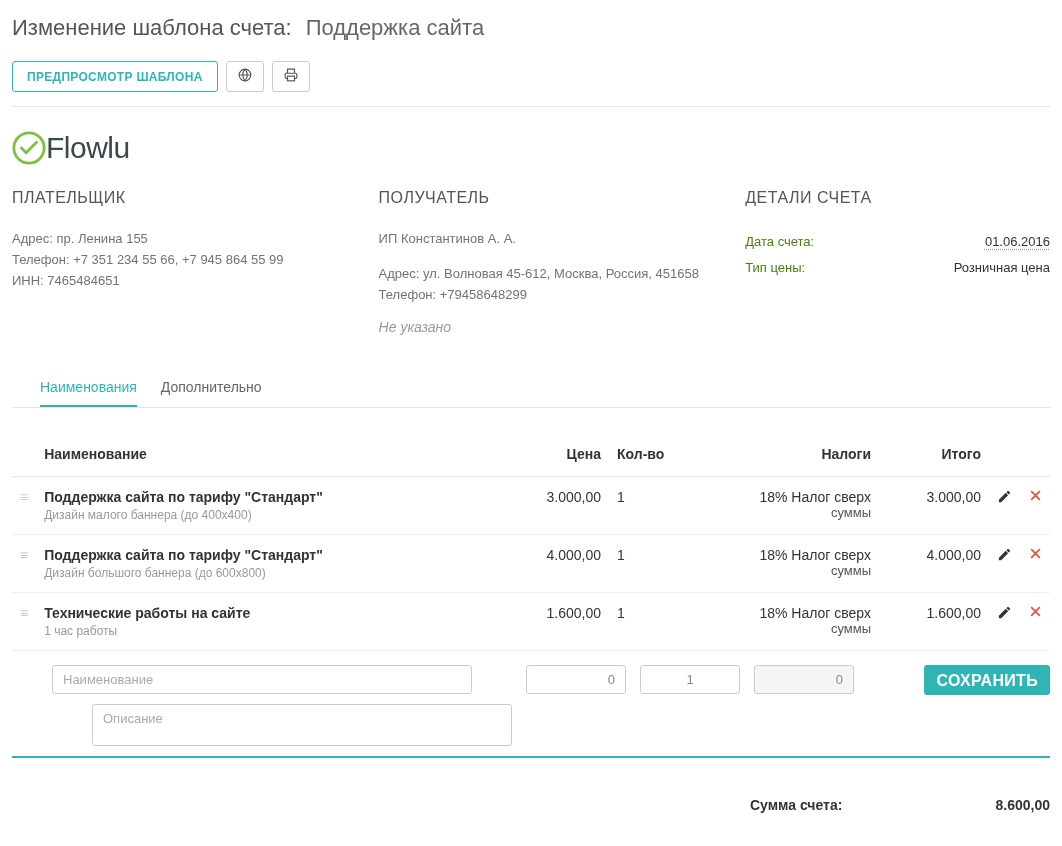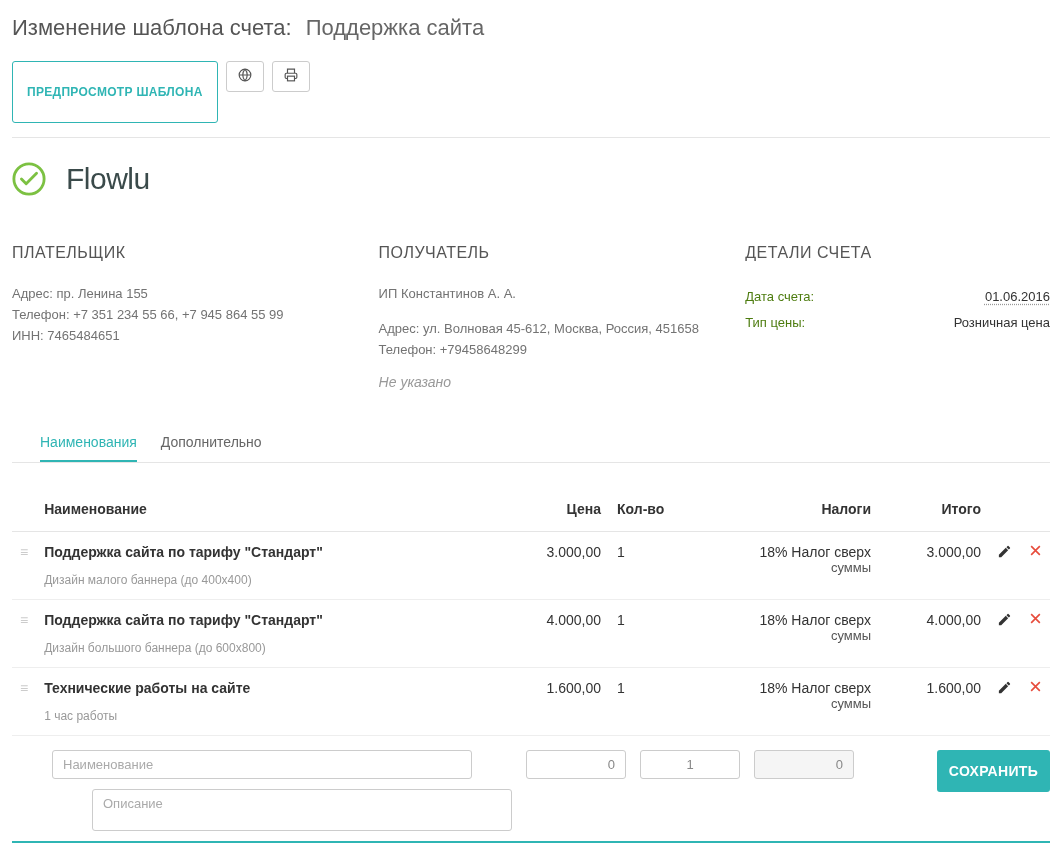--- a/index.html
+++ b/index.html
@@ -2,60 +2,60 @@
 <html><head>
 <meta charset="utf-8">
 <style>
 * { box-sizing: border-box; margin: 0; padding: 0; }
 body { font-family: -apple-system, BlinkMacSystemFont, "Segoe UI", Arial, sans-serif; font-size: 14px; color: #333; background: #fff; }
 .page { width: 1062px; margin: 0 auto; padding: 0 12px; }
 .header-row { display: flex; align-items: baseline; padding: 15px 0 10px; gap: 14px; }
 .header-label { font-size: 22px; font-weight: 300; color: #555; }
 .header-value { font-size: 22px; font-weight: 300; color: #666; }
 .toolbar { display: flex; gap: 8px; padding: 10px 0 14px; border-bottom: 1px solid #e5e5e5; }
-.btn { border: 1px solid #2fb5b4; background: #fff; color: #2fb5b4; font-size: 12px; font-weight: 600; text-transform: uppercase; padding: 23px 14px; border-radius: 3px; cursor: pointer; letter-spacing: 0.3px; }
+.btn { border: 1px solid #2fb5b4; background: #fff; color: #2fb5b4; font-size: 12px; font-weight: 600; text-transform: uppercase; padding: 7px 14px; border-radius: 3px; cursor: pointer; letter-spacing: 0.3px; }
 .btn-icon { border: 1px solid #ccc; background: #fff; width: 38px; height: 31px; border-radius: 3px; display: inline-flex; align-items: center; justify-content: center; cursor: pointer; color: #555; }
-.logo-row { display: flex; align-items: center; gap: 20px; padding: 24px 0 24px; }
+.logo-row { display: flex; align-items: center; gap: 0; padding: 24px 0 24px; }
 .logo-mark { width: 34px; height: 34px; }
 .logo-text { font-size: 30px; font-weight: 400; color: #3a4a4a; letter-spacing: -0.5px; }
-.parties { display: grid; grid-template-columns: 1fr 1fr 0.9fr; gap: 28px; padding-bottom: 24px; margin-top: 24px; }
+.parties { display: grid; grid-template-columns: 1fr 1fr 0.9fr; gap: 28px; padding-bottom: 24px; }
 .section-title { font-size: 16px; text-transform: uppercase; color: #555; font-weight: 400; margin-bottom: 22px; letter-spacing: 0.5px; }
 .payer-name { color: #2fb5b4; font-size: 15px; margin-bottom: 16px; }
 .info-line { font-size: 13px; color: #737373; line-height: 1.6; }
 .not-specified { color: #999; font-style: italic; margin-top: 14px; }
 .detail-row { display: flex; justify-content: space-between; font-size: 13px; line-height: 2; }
 .detail-label { color: #4d7c0f; }
 .detail-value { color: #333; }
 .detail-value.underline { text-decoration: underline dotted #999; text-underline-offset: 3px; }
 .tabs { display: flex; gap: 24px; border-bottom: 1px solid #e5e5e5; margin-top: 10px; }
 .tab { padding: 10px 0; font-size: 14px; color: #666; cursor: pointer; border-bottom: 2px solid transparent; }
 .tab.active { color: #2fb5b4; border-bottom-color: #2fb5b4; margin-left: 28px; }
 .table-wrap { margin-top: 28px; }
 .itable { width: 100%; border-collapse: collapse; }
 .itable th { text-align: left; font-weight: 600; font-size: 14px; padding: 10px 8px 14px; color: #333; border-bottom: 1px solid #e5e5e5; }
 .itable th.right, .itable td.right { text-align: right; }
 .itable th.center, .itable td.center { text-align: left; }
 .itable td { padding: 12px 8px; border-bottom: 1px solid #eee; vertical-align: top; font-size: 14px; }
 .drag-cell { width: 24px; color: #ccc; cursor: grab; font-size: 16px; vertical-align: middle; }
 .item-title { font-weight: 600; color: #333; }
-.item-desc { font-size: 12px; color: #999; margin-top: 13px; }
+.item-desc { font-size: 12px; color: #999; margin-top: 3px; }
 .tax-main { text-align: right; }
 .tax-sub { font-size: 13px; color: #555; text-align: right; }
 .act-cell { width: 30px; text-align: center; vertical-align: middle; }
 .act-icon { cursor: pointer; display: inline-flex; }
 .add-row { display: flex; gap: 14px; align-items: flex-start; padding: 14px 0 10px 40px; border-bottom: 2px solid #2fb5b4; }
 .add-col { display: flex; flex-direction: column; gap: 10px; }
 .inp { border: 1px solid #ccc; border-radius: 3px; padding: 6px 10px; font-size: 13px; color: #888; background: #fff; font-family: inherit; }
 .inp::placeholder { color: #aaa; }
 .inp.name { width: 420px; }
 .inp.desc { width: 420px; height: 42px; resize: none; margin-left: 40px; }
 .inp.num { width: 100px; text-align: right; }
 .inp.num.c { text-align: center; }
 .inp.disabled { background: #f5f5f5; color: #888; }
-.save-btn { background: #2fb5b4; color: #fff; border: none; font-size: 14px; font-weight: 600; padding: 7px 12px; border-radius: 3px; cursor: pointer; text-transform: uppercase; letter-spacing: 0.3px; margin-left: auto; height: 42px; }
+.save-btn { background: #2fb5b4; color: #fff; border: none; font-size: 16px; font-weight: 600; padding: 7px 12px; border-radius: 3px; cursor: pointer; text-transform: uppercase; letter-spacing: 0.3px; margin-left: auto; height: 30px; }
 .totals { margin-top: 34px; display: flex; justify-content: flex-end; }
 .totals-inner { width: 300px; }
 .total-row { display: flex; justify-content: space-between; font-size: 14px; padding: 5px 0; }
 .total-label { font-weight: 600; color: #333; }
 .total-value { font-weight: 600; color: #333; }
 </style>
 </head>
 <body>
 
 <div class="page">

